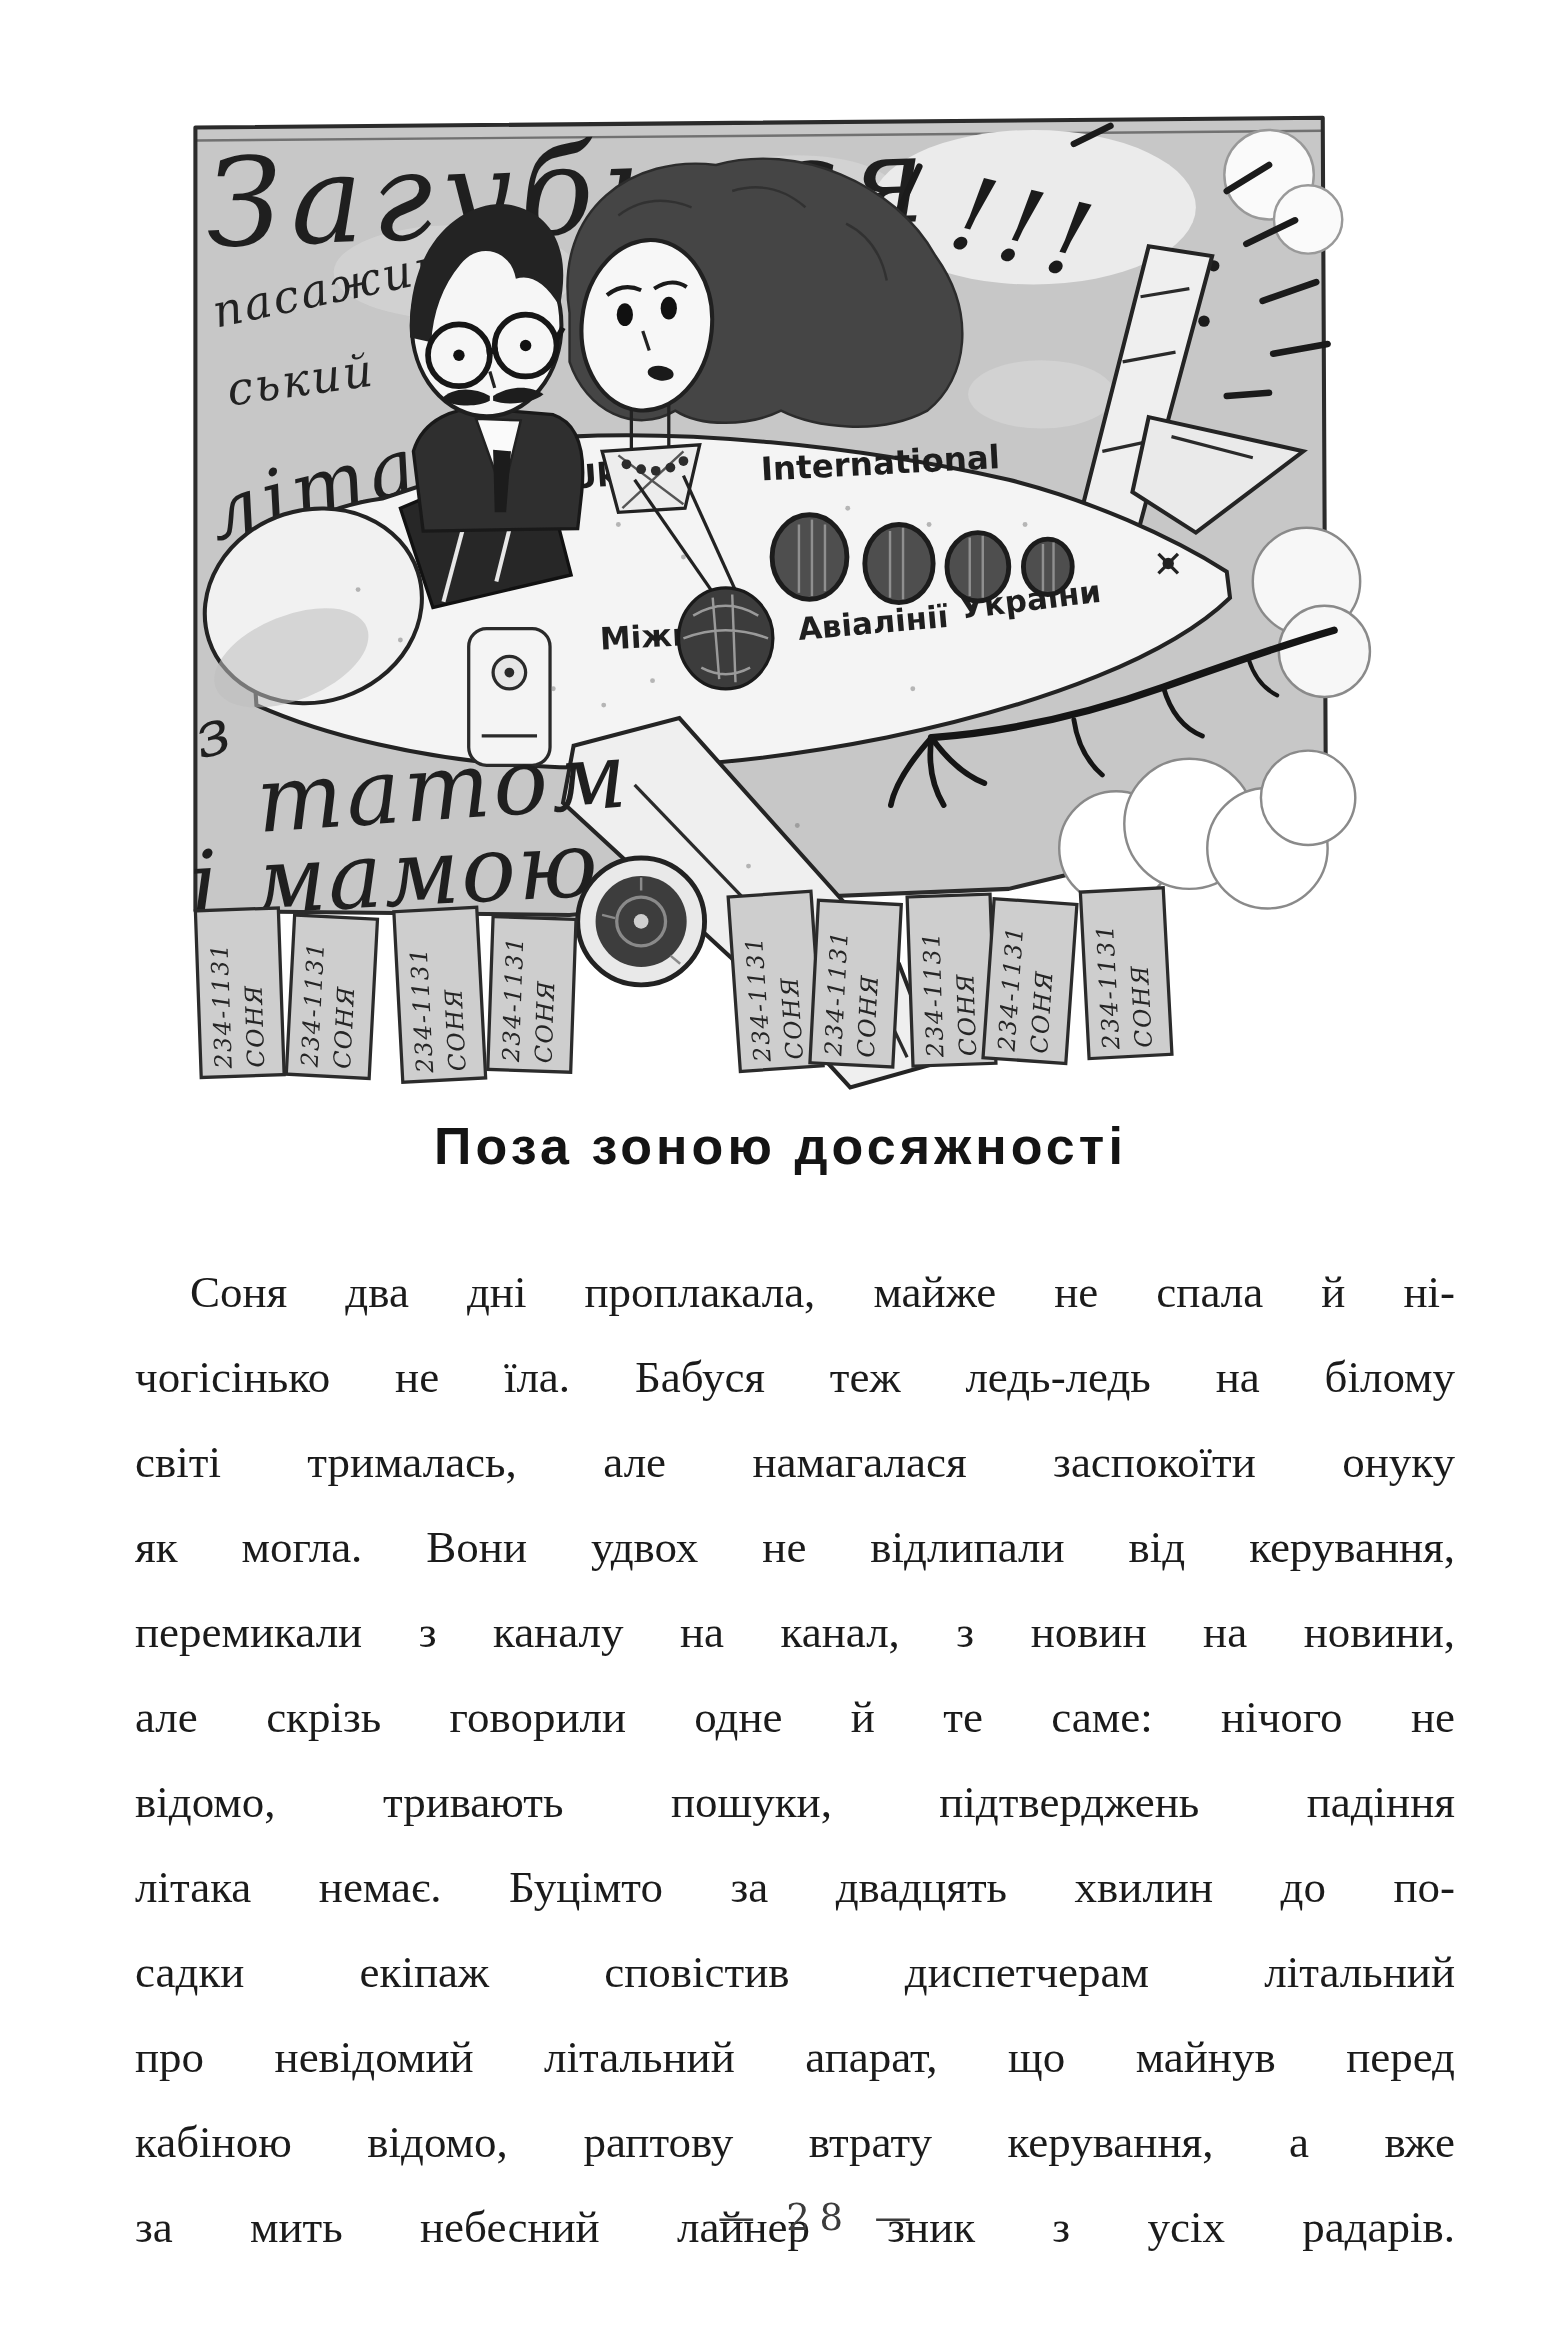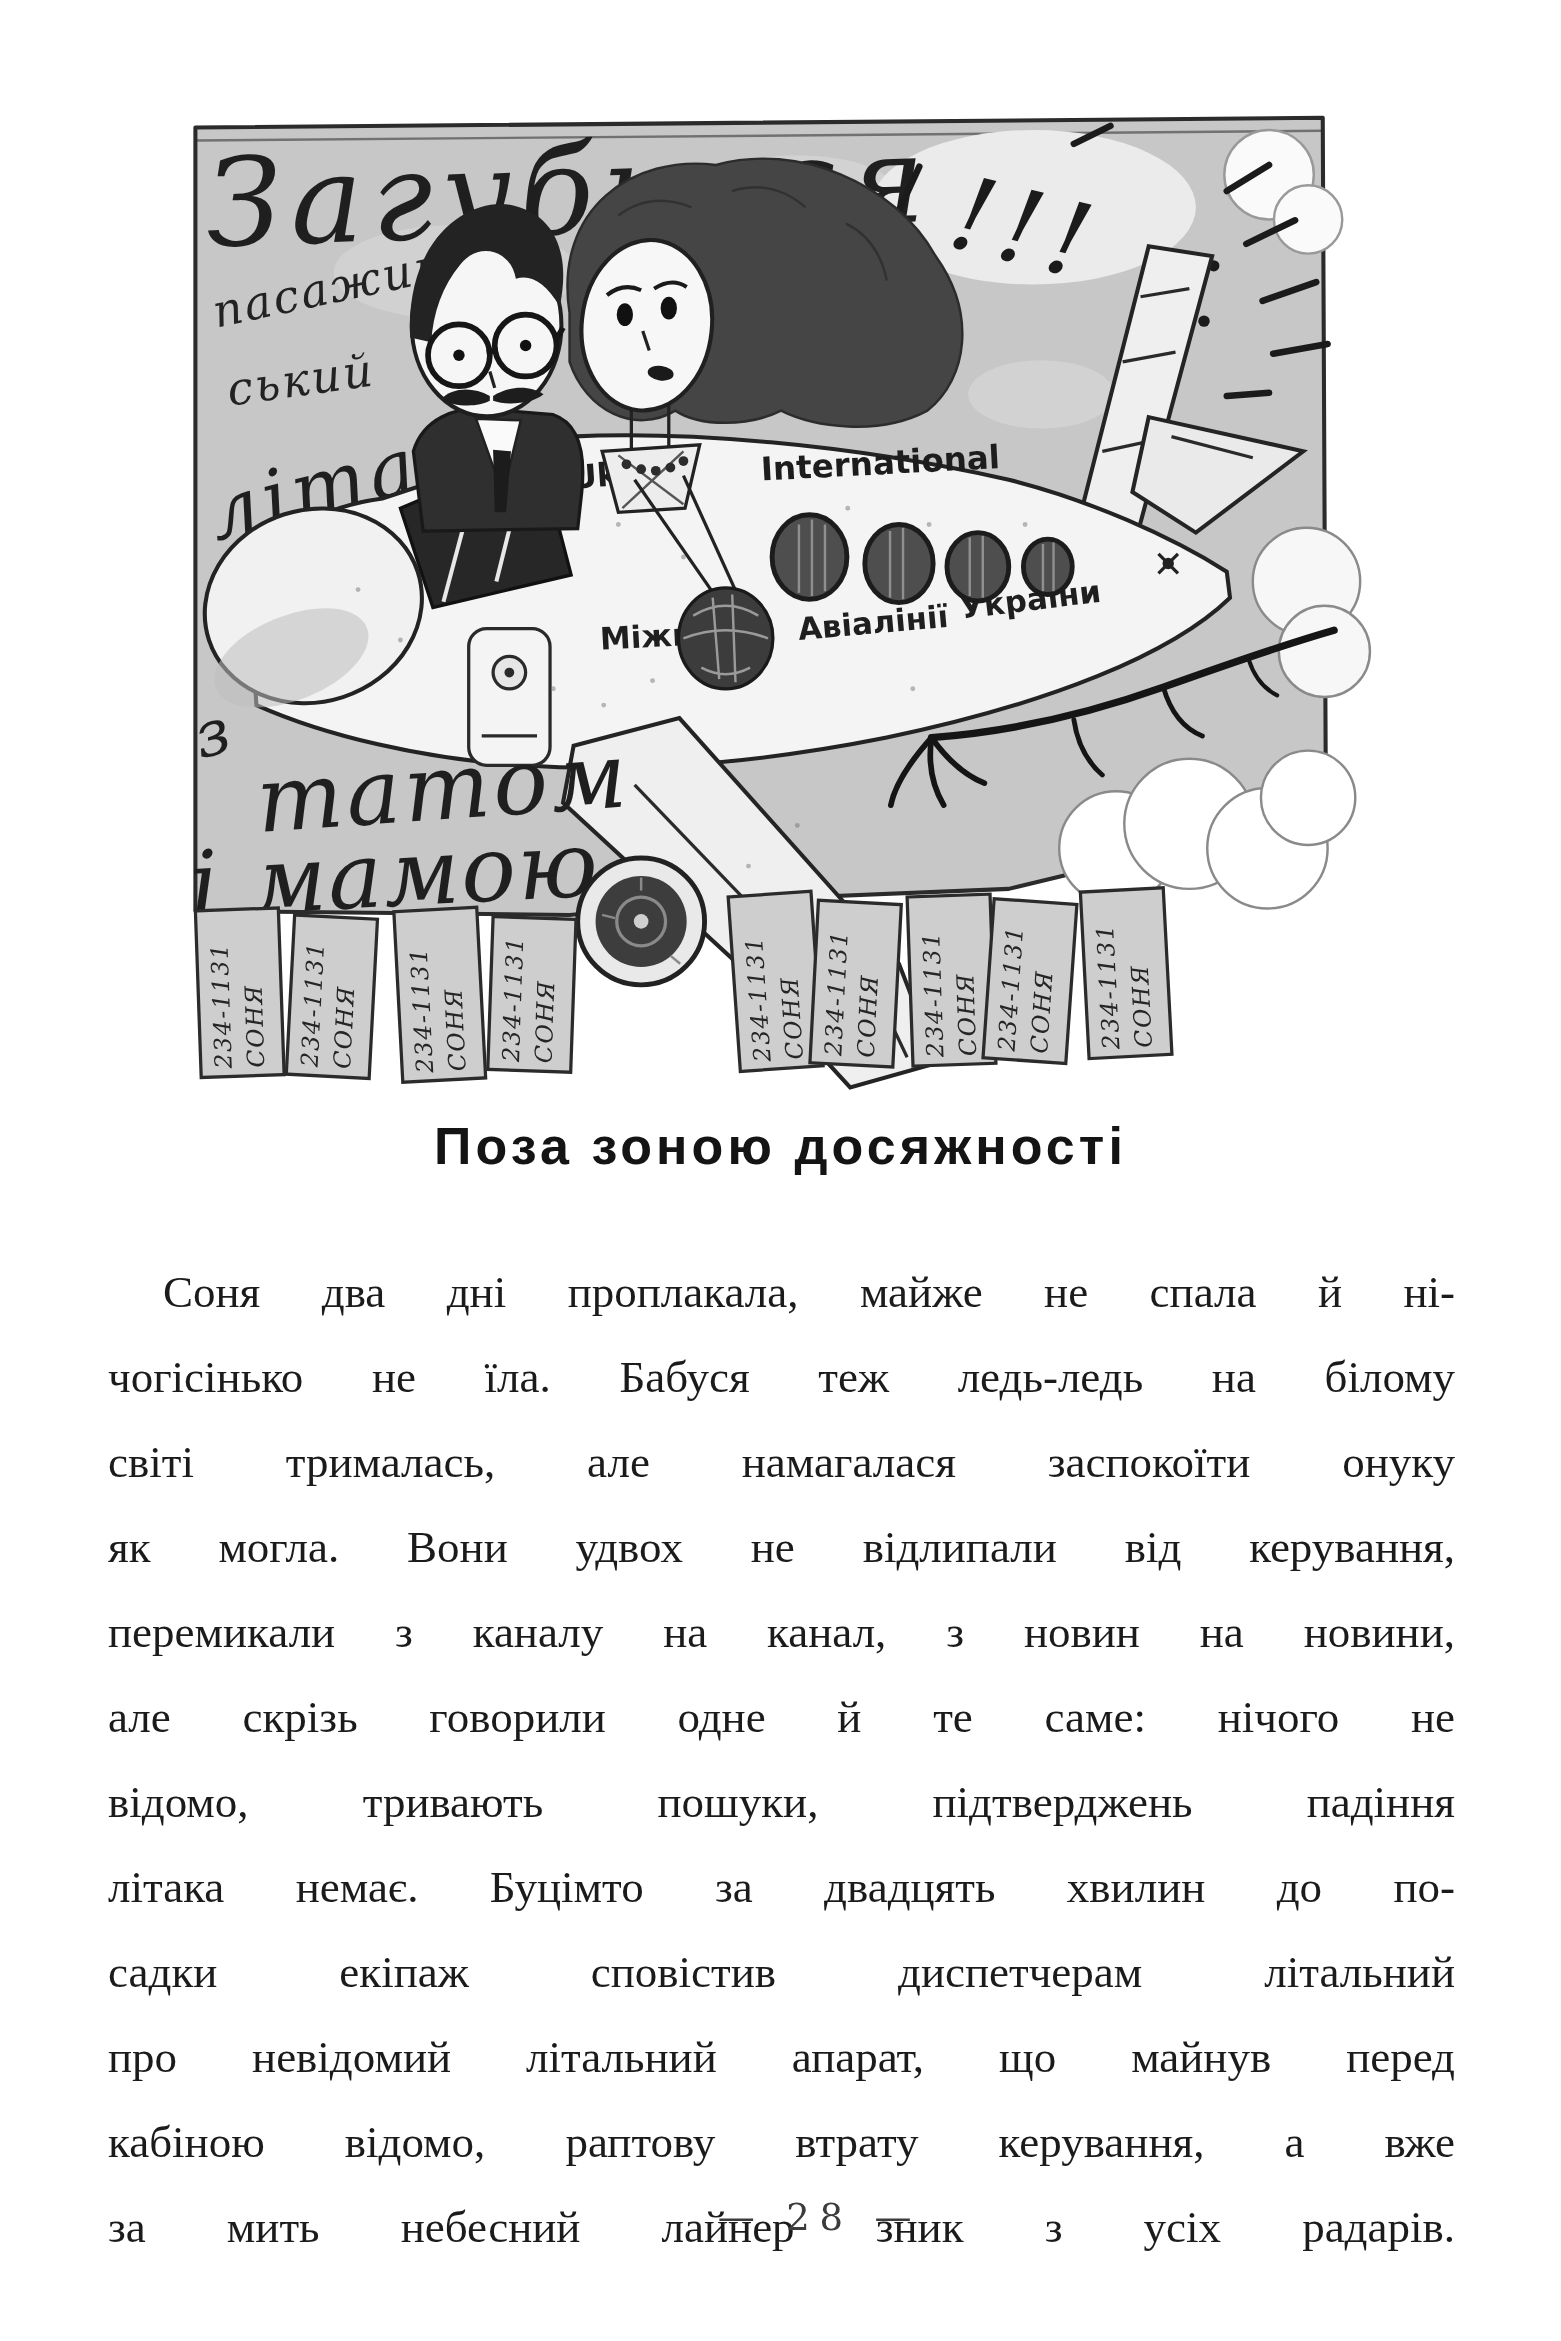--- a/index.html
+++ b/index.html
@@ -4,21 +4,21 @@
 <style>
   html,body { margin:0; padding:0; background:#ffffff; }
   .page { position:relative; width:1561px; height:2342px; background:#ffffff; overflow:hidden;
           font-family:"Liberation Serif", serif; }
   .illu { position:absolute; left:114px; top:69px; width:1269px; height:1033px; }
   .chapter-title { position:absolute; top:1116px; left:0; width:100%; text-align:center;
           font-family:Liberation Sans, sans-serif; font-weight:bold; font-size:52px;
           letter-spacing:4.1px; color:#141414; }
   .body-text { position:absolute; left:108px; top:1269px; width:1347px;
           font-size:45px; color:#1b1b1b; }
-  .body-line { line-height:47px; margin-bottom:38px; text-align:justify; text-align-last:justify; }
+  .body-line { line-height:47px; margin-bottom:38px; text-align:justify; text-align-last:justify;margin-left:27px; }
   .body-line:first-child { text-indent:55px; }
   .page-number { position:absolute; top:2196px; left:0; width:100%; text-align:center;
           font-family:"DejaVu Serif", serif; font-size:37px; letter-spacing:9.8px; color:#3c3c3c;margin-left:39px; }
 </style>
 </head>
 <body>
 
 <div class="page">
 
   <div class="illu">

